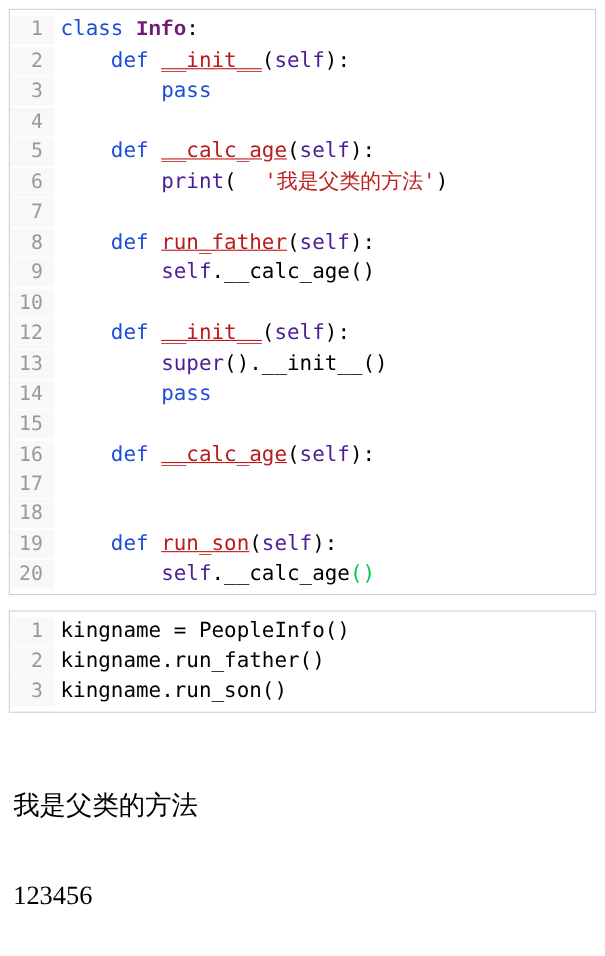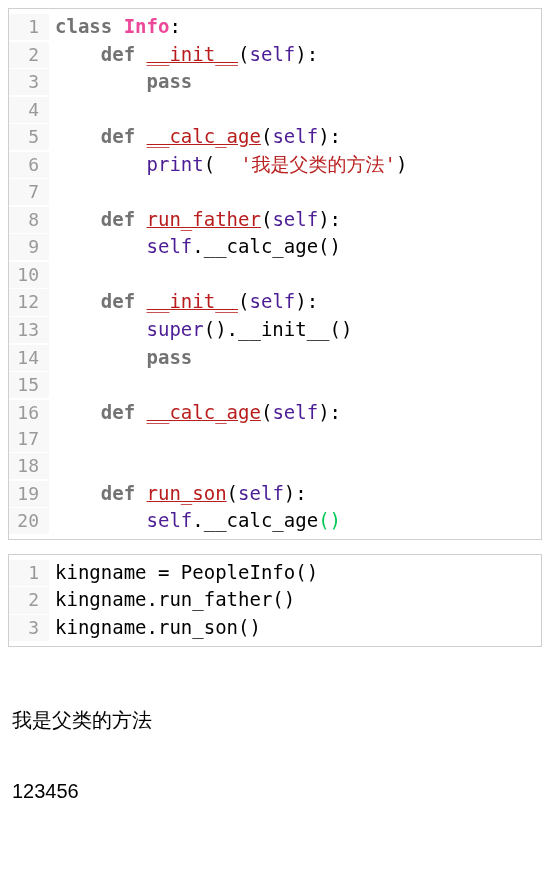--- a/index.html
+++ b/index.html
@@ -28,31 +28,31 @@
     color: #999;
     padding-right: 10px;
     font-size: 18px;
     user-select: none;
     background: #f8f8f8;
   }
   .code {
     white-space: pre;
     padding-left: 6px;
   }
-  .kw   { color: #737373; font-weight: bold; }   
-  .cls  { color: #ec4899; font-weight: bold; }   
+  .kw   { color: #1d4ed8; font-weight: normal; }   
+  .cls  { color: #701a75; font-weight: bold; font-family: Liberation Mono, monospace; }   
   .func { color: #b91c1c; text-decoration: underline; }                       
   .builtin { color: #4c1d95; }                    
   .str  { color: #ba2121; margin-left: 25px; }                       
   .num  { color: #008000; }                       
   .plain { color: #000; }
   .paren-hl { color: #00c853; }
   .output {
-    font-family: Liberation Sans, sans-serif;
-    font-size: 20px;
+    font-family: Liberation Serif, serif;
+    font-size: 24px;
     white-space: pre;
     margin-top: 2px;
     padding: 0 4px;
   }
 </style>
 </head>
 <body>
 
 <div class="codeblock" id="block1">
     <div class="line">

